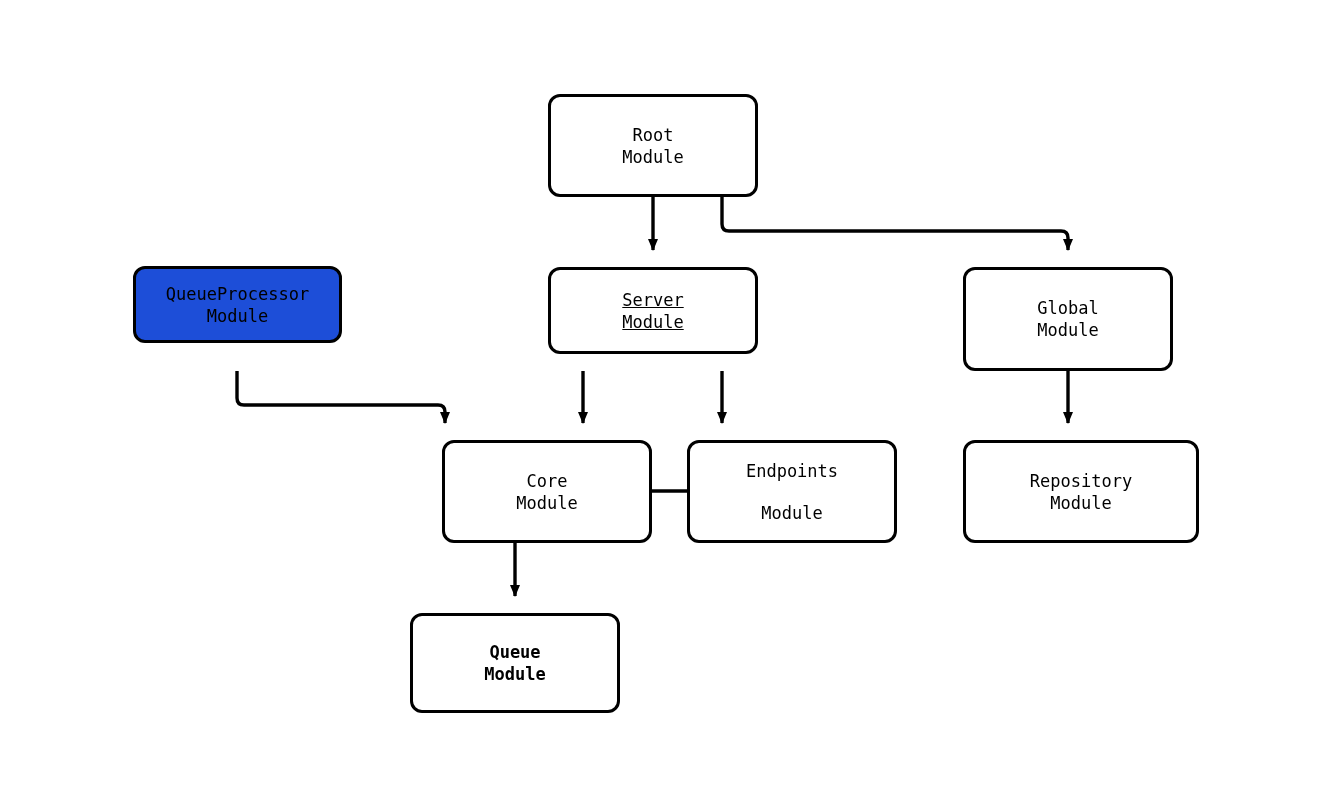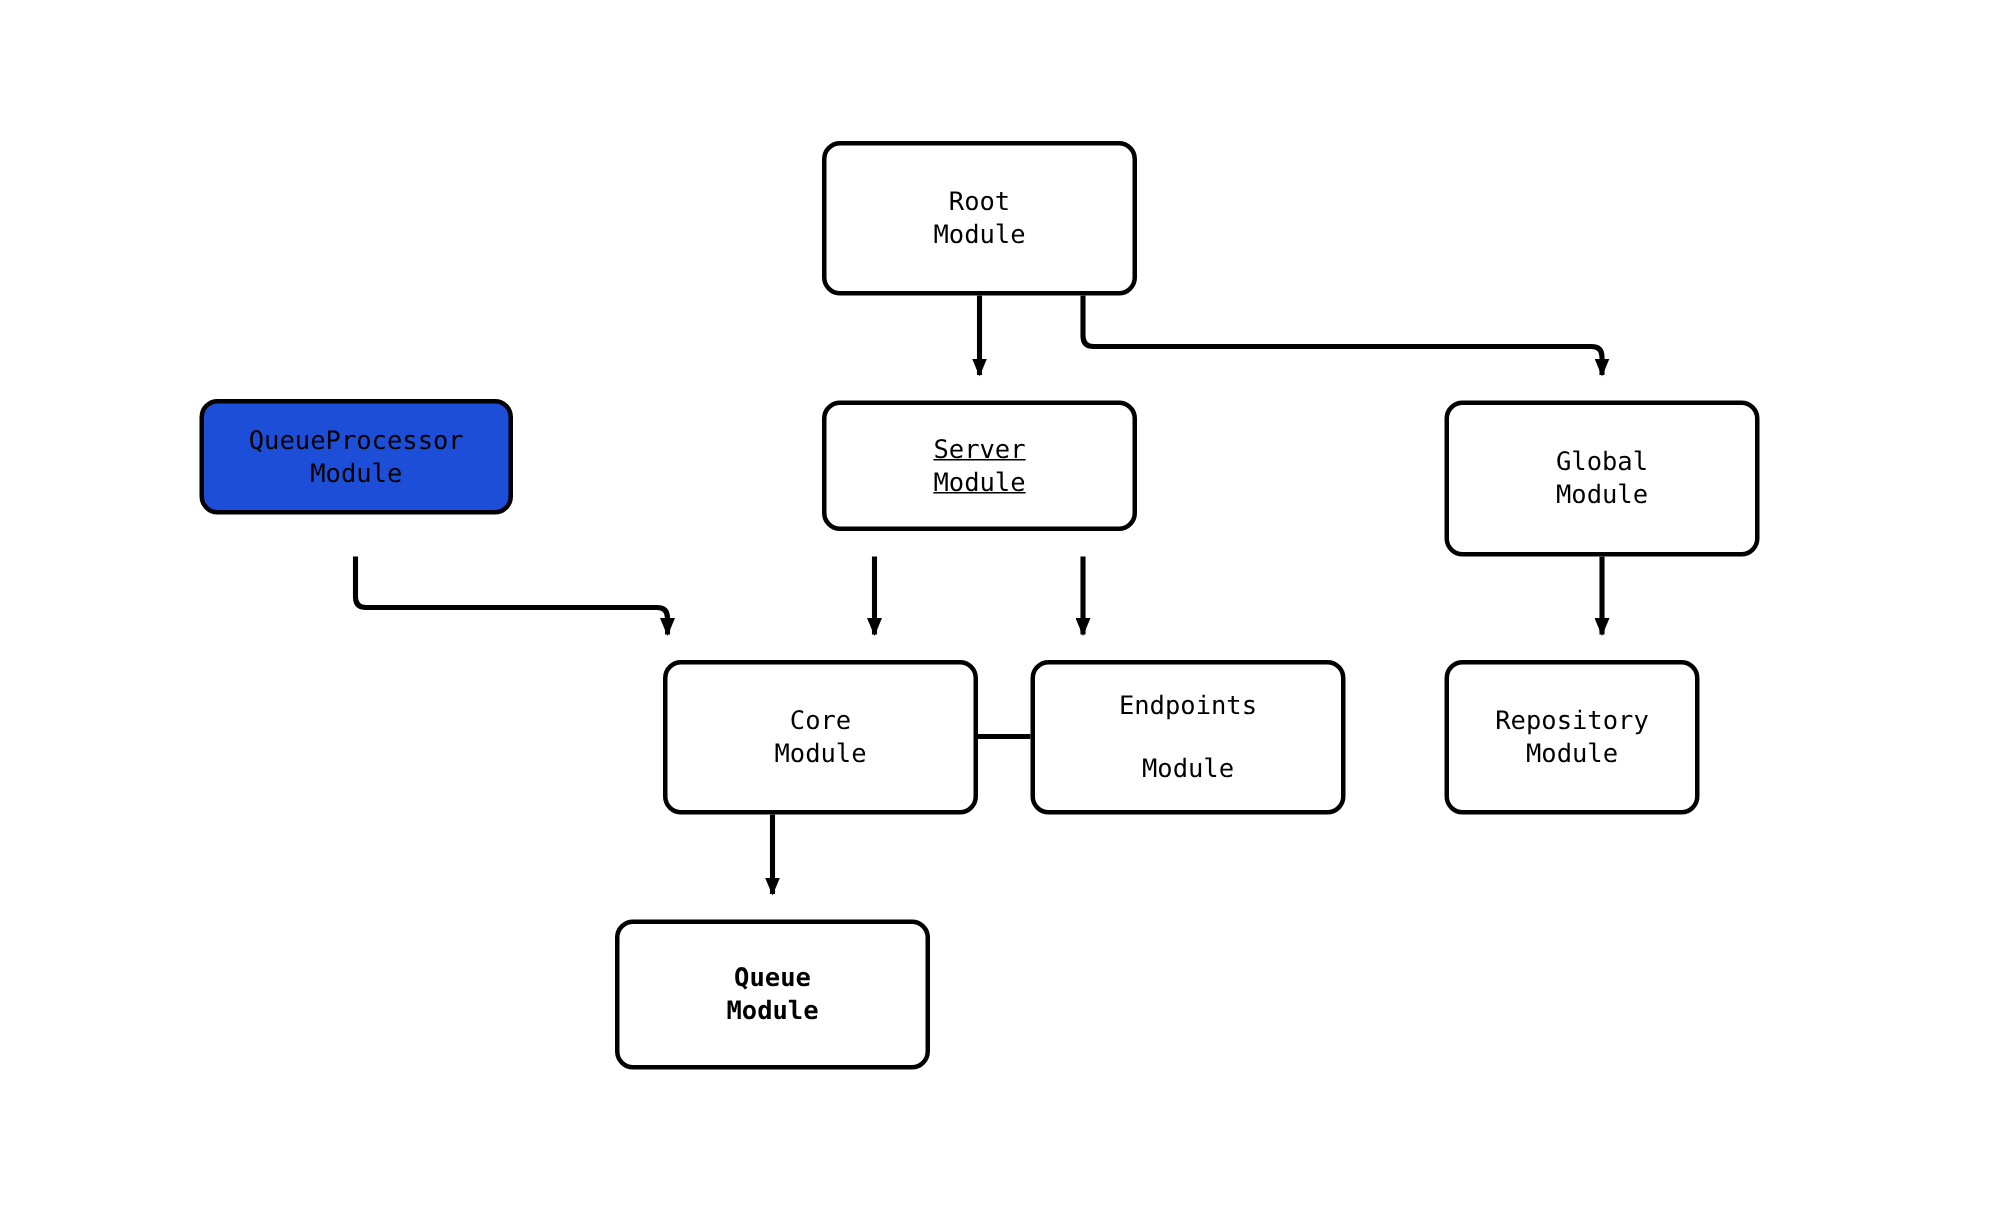--- a/index.html
+++ b/index.html
@@ -98,21 +98,21 @@
   <div class="node" style="left: 410px; top: 440px; width: 210px; height: 103px; background: rgb(255, 255, 255); border-color: rgb(0, 0, 0); margin-left: 32px;">
     <span class="node-line">Core</span>
     <span class="node-line">Module</span>
   </div>
 
   <div class="node" style="left: 687px; top: 440px; width: 210px; height: 103px; background: rgb(255, 255, 255); border-color: rgb(0, 0, 0); gap: 20px;">
     <span class="node-line">Endpoints</span>
     <span class="node-line">Module</span>
   </div>
 
-  <div class="node" style="left: 963px; top: 440px; width: 170px; height: 103px; background: rgb(255, 255, 255); border-color: rgb(0, 0, 0);">
+  <div class="node" style="left: 963px; top: 440px; width: 236px; height: 103px; background: rgb(255, 255, 255); border-color: rgb(0, 0, 0);">
     <span class="node-line">Repository</span>
     <span class="node-line">Module</span>
   </div>
 
   <div class="node" style="left: 410px; top: 613px; width: 210px; height: 100px; background: rgb(255, 255, 255); border-color: rgb(0, 0, 0); font-weight: bold;">
     <span class="node-line">Queue</span>
     <span class="node-line">Module</span>
   </div>
 
 </div>

